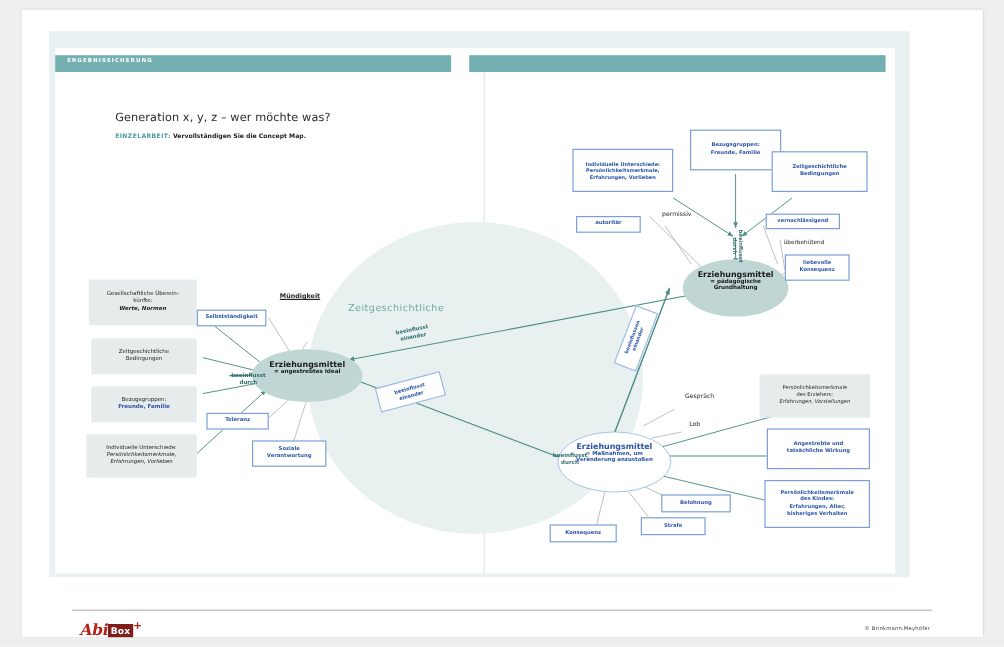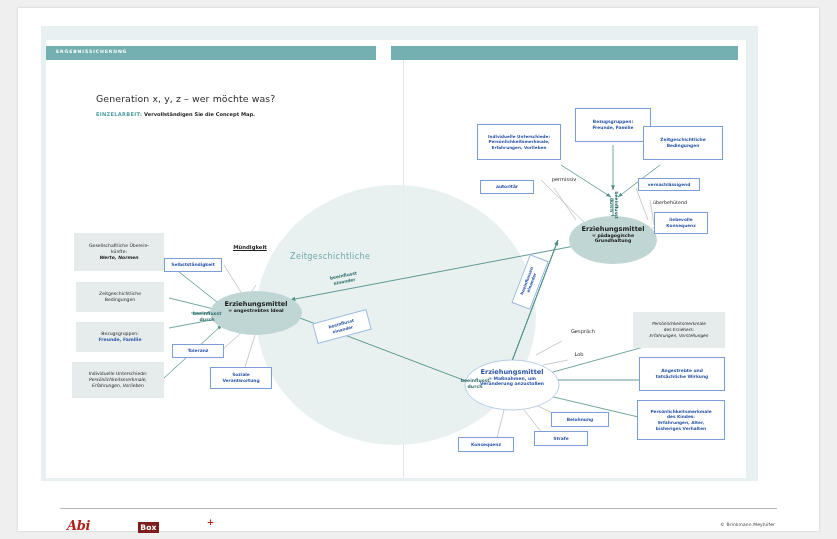--- a/index.html
+++ b/index.html
@@ -84,21 +84,21 @@
   .watermark{
     position:absolute;color:#6ea9a8;letter-spacing:.4px;
   }
   .rotbox{
     position:absolute;background:#ffffff;border:.6px solid #9ab9e0;
     color:#2b55a8;font-weight:bold;text-align:center;
     display:flex;align-items:center;justify-content:center;line-height:1.2;
   }
   
   #footrule{position:absolute;left:42px;top:500px;width:717px;height:1px;background:#b9b9b9;}
-  #logo{position:absolute;left:49px;top:509px;height:16px;display:flex;align-items:flex-end;gap:48px;}
+  #logo{position:absolute;left:49px;top:509px;height:16px;display:flex;align-items:center;}
   #logo .abi{
     font-family:"DejaVu Serif","Liberation Serif",serif;
     font-size:13px;font-style:italic;font-weight:bold;color:#b52018;
     letter-spacing:-.3px;
   }
   #logo .box{
     background:#7f1d1d;color:#ffffff;font-size:7.6px;font-weight:bold;
     padding:1px 2px;margin-left:0px;letter-spacing:.2px;
     font-family:"DejaVu Sans","Liberation Sans",sans-serif;
   }

